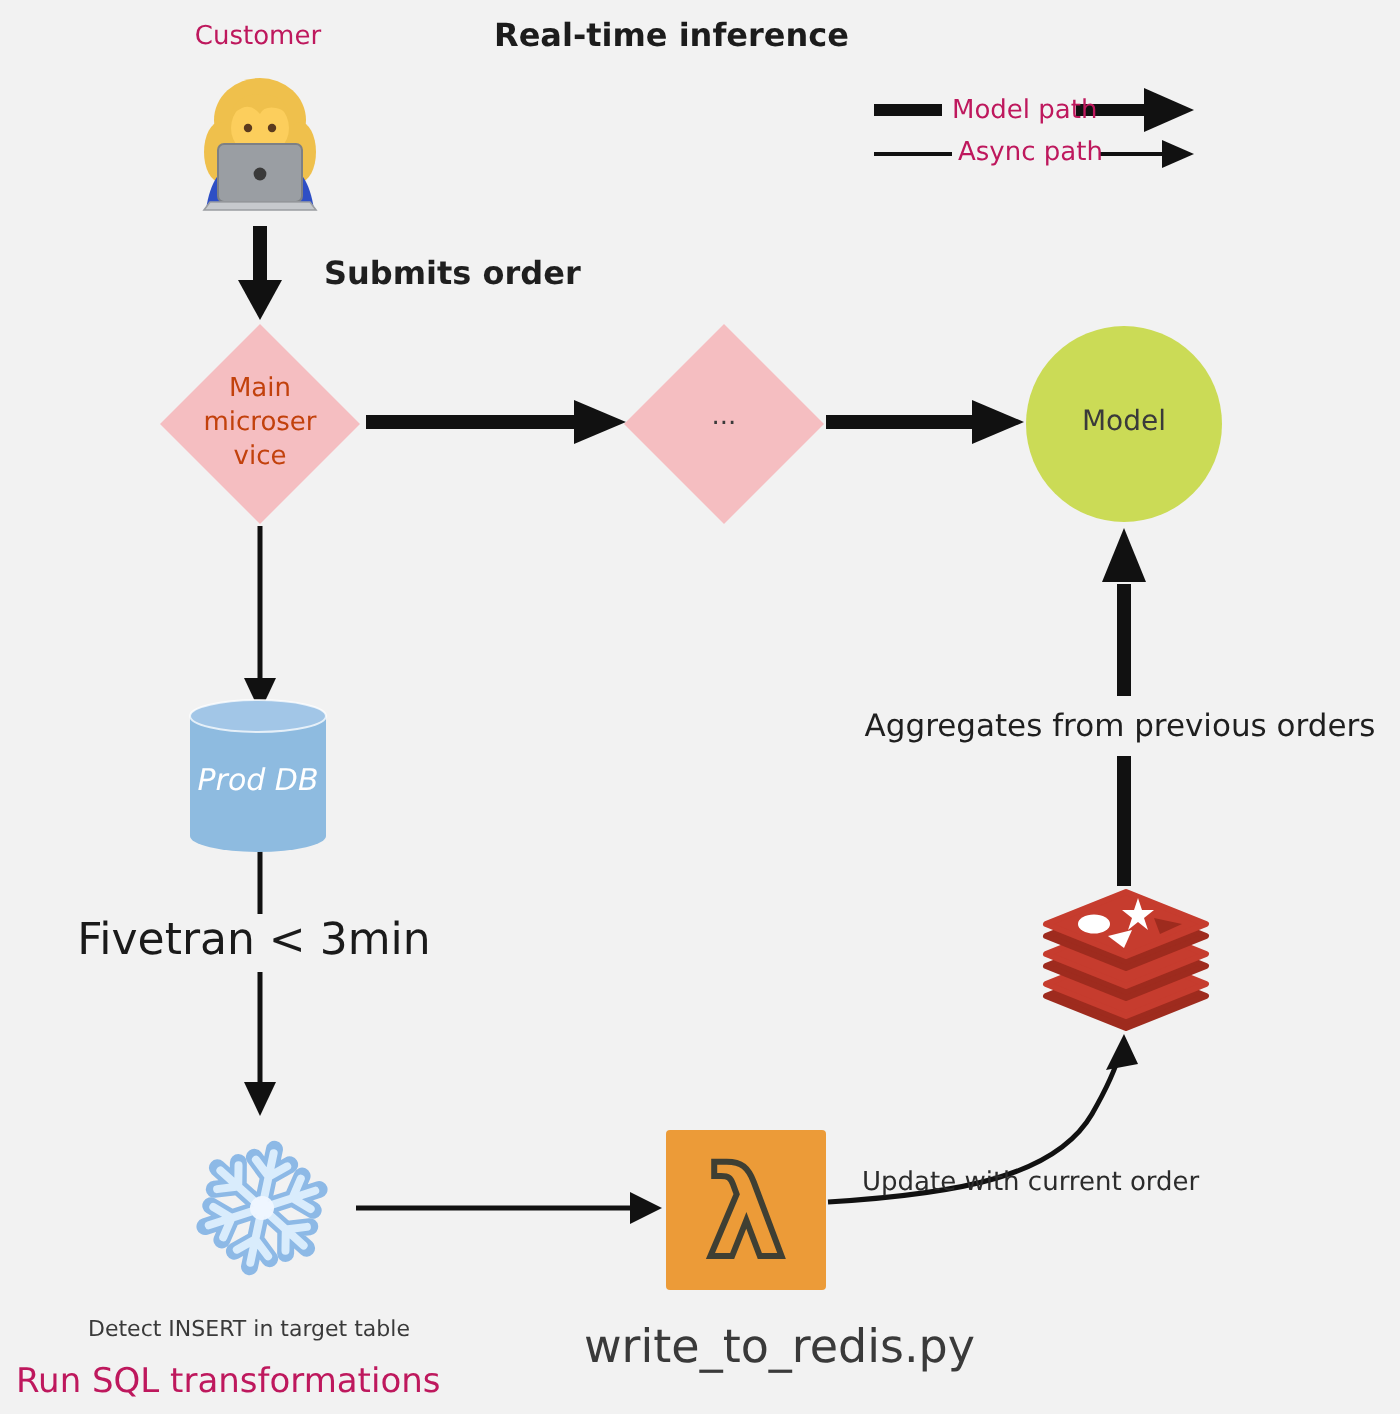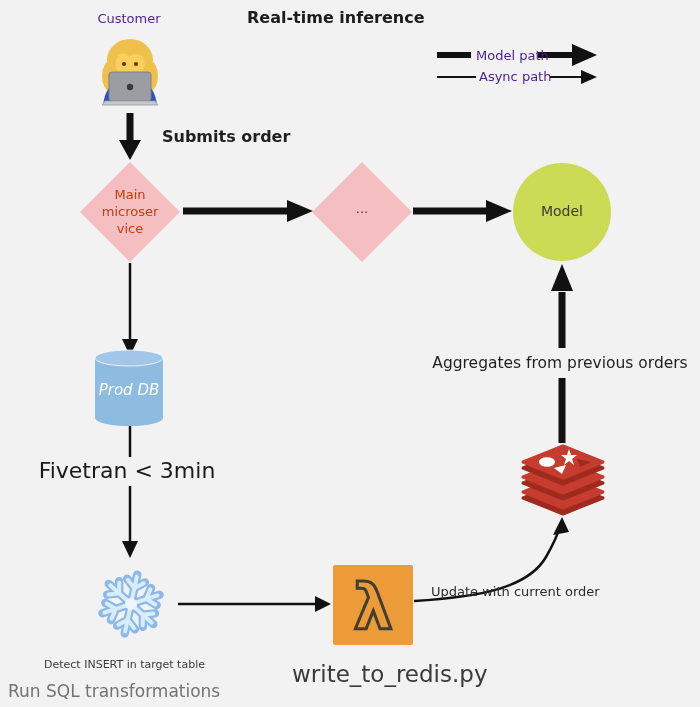--- a/index.html
+++ b/index.html
@@ -4,21 +4,21 @@
 <style>
   html,body{margin:0;padding:0;}
   .canvas{
     position:relative;width:700px;height:707px;overflow:hidden;
     background:var(--background,#f2f2f2);
     font-family:"DejaVu Sans","Liberation Sans",sans-serif;
     color:var(--text,#2b2b2b);
   }
   .lbl{position:absolute;white-space:nowrap;}
   .title{font-weight:bold;font-size:16px;color:#1c1c1c;text-align:left;}
-  .small{font-size:13px;color:#4c1d95;}
+  .small{font-size:13px;color:#be185d;}
   .node-label{color:#3a3a3a;}
   .diamond-label{
     position:absolute;width:58px;text-align:center;font-size:13px;line-height:1.3;
     color:#c2410c;white-space:normal;overflow-wrap:break-word;word-break:break-word;
   }
   .edge-label{font-size:15px;color:#1f1f1f;font-weight:bold;}
   svg{position:absolute;left:0;top:0;}
   .arrow{stroke:var(--arrow,#111);fill:none;}
   .head{fill:var(--arrow,#111);stroke:none;}
 </style>
@@ -186,15 +186,15 @@
 
   <div class="lbl" style="left:17px;top:458px;width:220px;text-align:center;font-size:22px;color:#1a1a1a;">Fivetran &lt; 3min</div>
 
   <div class="lbl" style="left:425px;top:354px;width:270px;text-align:center;font-size:15.5px;color:#1f1f1f;">Aggregates from previous orders</div>
 
   <div class="lbl" style="left:431px;top:584px;width:162px;text-align:center;font-size:13px;color:#2b2b2b;">Update with current order</div>
 
   <div class="lbl" style="left:292px;top:661px;width:140px;text-align:right;font-size:23px;color:#3a3a3a;">write_to_redis.py</div>
 
   <div class="lbl" style="left:8px;top:658px;font-size:11px;color:#3a3a3a;margin-left:36px;">Detect INSERT in target table</div>
-  <div class="lbl" style="left:8px;top:681px;font-size:17px;color:#737373;">Run SQL transformations</div>
+  <div class="lbl" style="left:8px;top:681px;font-size:17px;color:#be185d;">Run SQL transformations</div>
 
 </div>
 
 </body></html>

